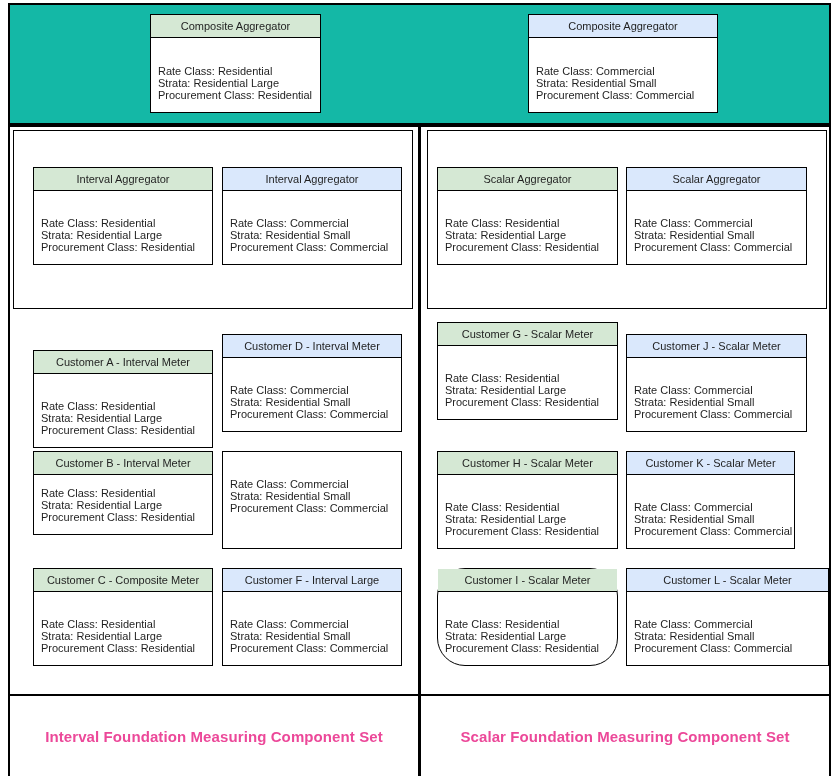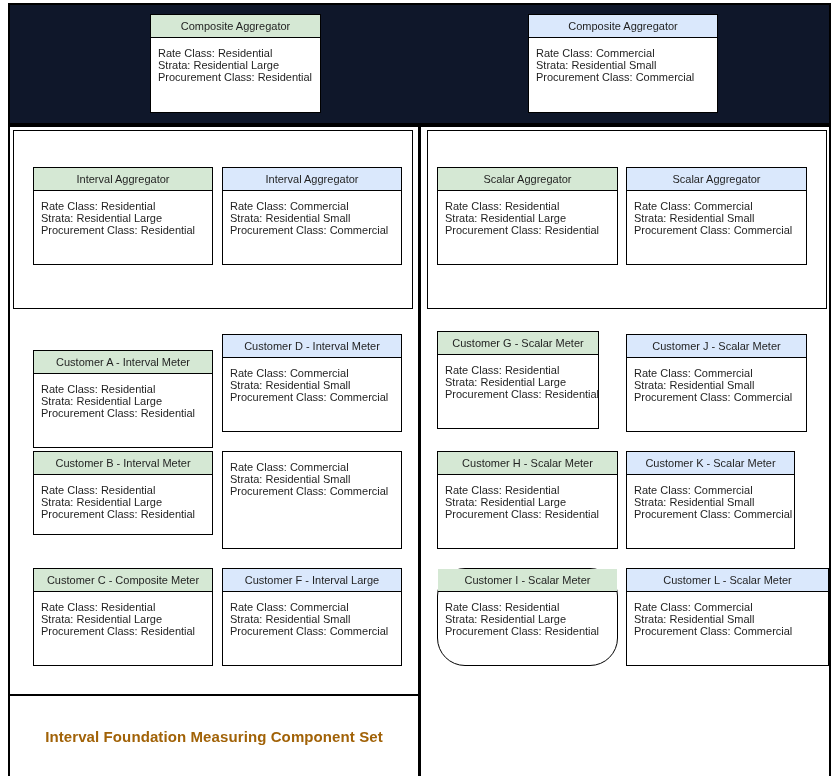--- a/index.html
+++ b/index.html
@@ -9,21 +9,21 @@
     background: #ffffff;
     font-family: "Liberation Sans", sans-serif;
     color: #1f1f1f;
     overflow: hidden;
   }
   .band {
     position: absolute;
     left: 8px; top: 3px;
     width: 823px; height: 122px;
     border: 2px solid #000;
-    background: #0f172a;
+    background: #14b8a6;
   }
   .section {
     position: absolute;
     top: 125px;
     width: 412px; height: 651px;
     border: 2px solid #000;
     border-bottom: none;
     background: #fff;
   }
   #section-0 { left: 8px; }
@@ -38,41 +38,41 @@
   .agg-box.shift { left: 6px; }
   .section-footer {
     position: absolute;
     left: 0; right: 0; top: 567px; bottom: 0;
     border-top: 2px solid #000;
     display: flex; align-items: center; justify-content: center;
   }
   .section-title {
     font-size: 15px;
     font-weight: bold;
-    color: #a16207;
+    color: #ec4899;
     letter-spacing: 0.1px;
   }
   .card {
     position: absolute;
     border: 1px solid #000;
     background: #fff;
   }
   .card-header {
     height: 23px;
     display: flex; align-items: center; justify-content: center;
     font-size: 11px;
     border-bottom: 1px solid #000;
     color: #1f1f1f;
     text-align: center;
   }
   .card.green .card-header { background: var(--green-fill, #d5e8d4); }
   .card.blue  .card-header { background: var(--blue-fill, #dae8fc); }
   .card-body {
     height: calc(100% - 23px);
-    display: flex; flex-direction: column; justify-content: flex-start;
+    display: flex; flex-direction: column; justify-content: flex-end;
     padding: 9px 7px 11px 7px;
     font-size: 11px;
     color: #1f1f1f;
   }
   .card-row { white-space: nowrap; }
 </style>
 </head>
 <body style="--green-fill: #d5e8d4; --blue-fill: #dae8fc;">
 
 <div class="band" id="composite-band">
@@ -177,41 +177,44 @@
     <div class="card-body">
       <div class="card-row">Rate Class: Commercial</div>
       <div class="card-row">Strata: Residential Small</div>
       <div class="card-row">Procurement Class: Commercial</div>
     </div>
   </div>
   </div>
 
 <div class="section" id="section-1">
   <div class="agg-box shift"></div>
+  <div class="section-footer">
+    <span class="section-title">Scalar Foundation Measuring Component Set</span>
+  </div>
 <div class="card green" style="left: 16px; top: 40px; width: 181px; height: 98px;">
     <div class="card-header">
       <span class="card-title">Scalar Aggregator</span>
     </div>
     <div class="card-body">
       <div class="card-row">Rate Class: Residential</div>
       <div class="card-row">Strata: Residential Large</div>
       <div class="card-row">Procurement Class: Residential</div>
     </div>
   </div>
     <div class="card blue" style="left: 205px; top: 40px; width: 181px; height: 98px;">
     <div class="card-header">
       <span class="card-title">Scalar Aggregator</span>
     </div>
     <div class="card-body">
       <div class="card-row">Rate Class: Commercial</div>
       <div class="card-row">Strata: Residential Small</div>
       <div class="card-row">Procurement Class: Commercial</div>
     </div>
   </div>
-    <div class="card green" style="left: 16px; top: 204px; width: 162px; height: 98px;">
+    <div class="card green" style="left: 16px; top: 195px; width: 181px; height: 98px;">
     <div class="card-header">
       <span class="card-title">Customer G - Scalar Meter</span>
     </div>
     <div class="card-body">
       <div class="card-row">Rate Class: Residential</div>
       <div class="card-row">Strata: Residential Large</div>
       <div class="card-row">Procurement Class: Residential</div>
     </div>
   </div>
     <div class="card blue" style="left: 205px; top: 207px; width: 181px; height: 98px;">

